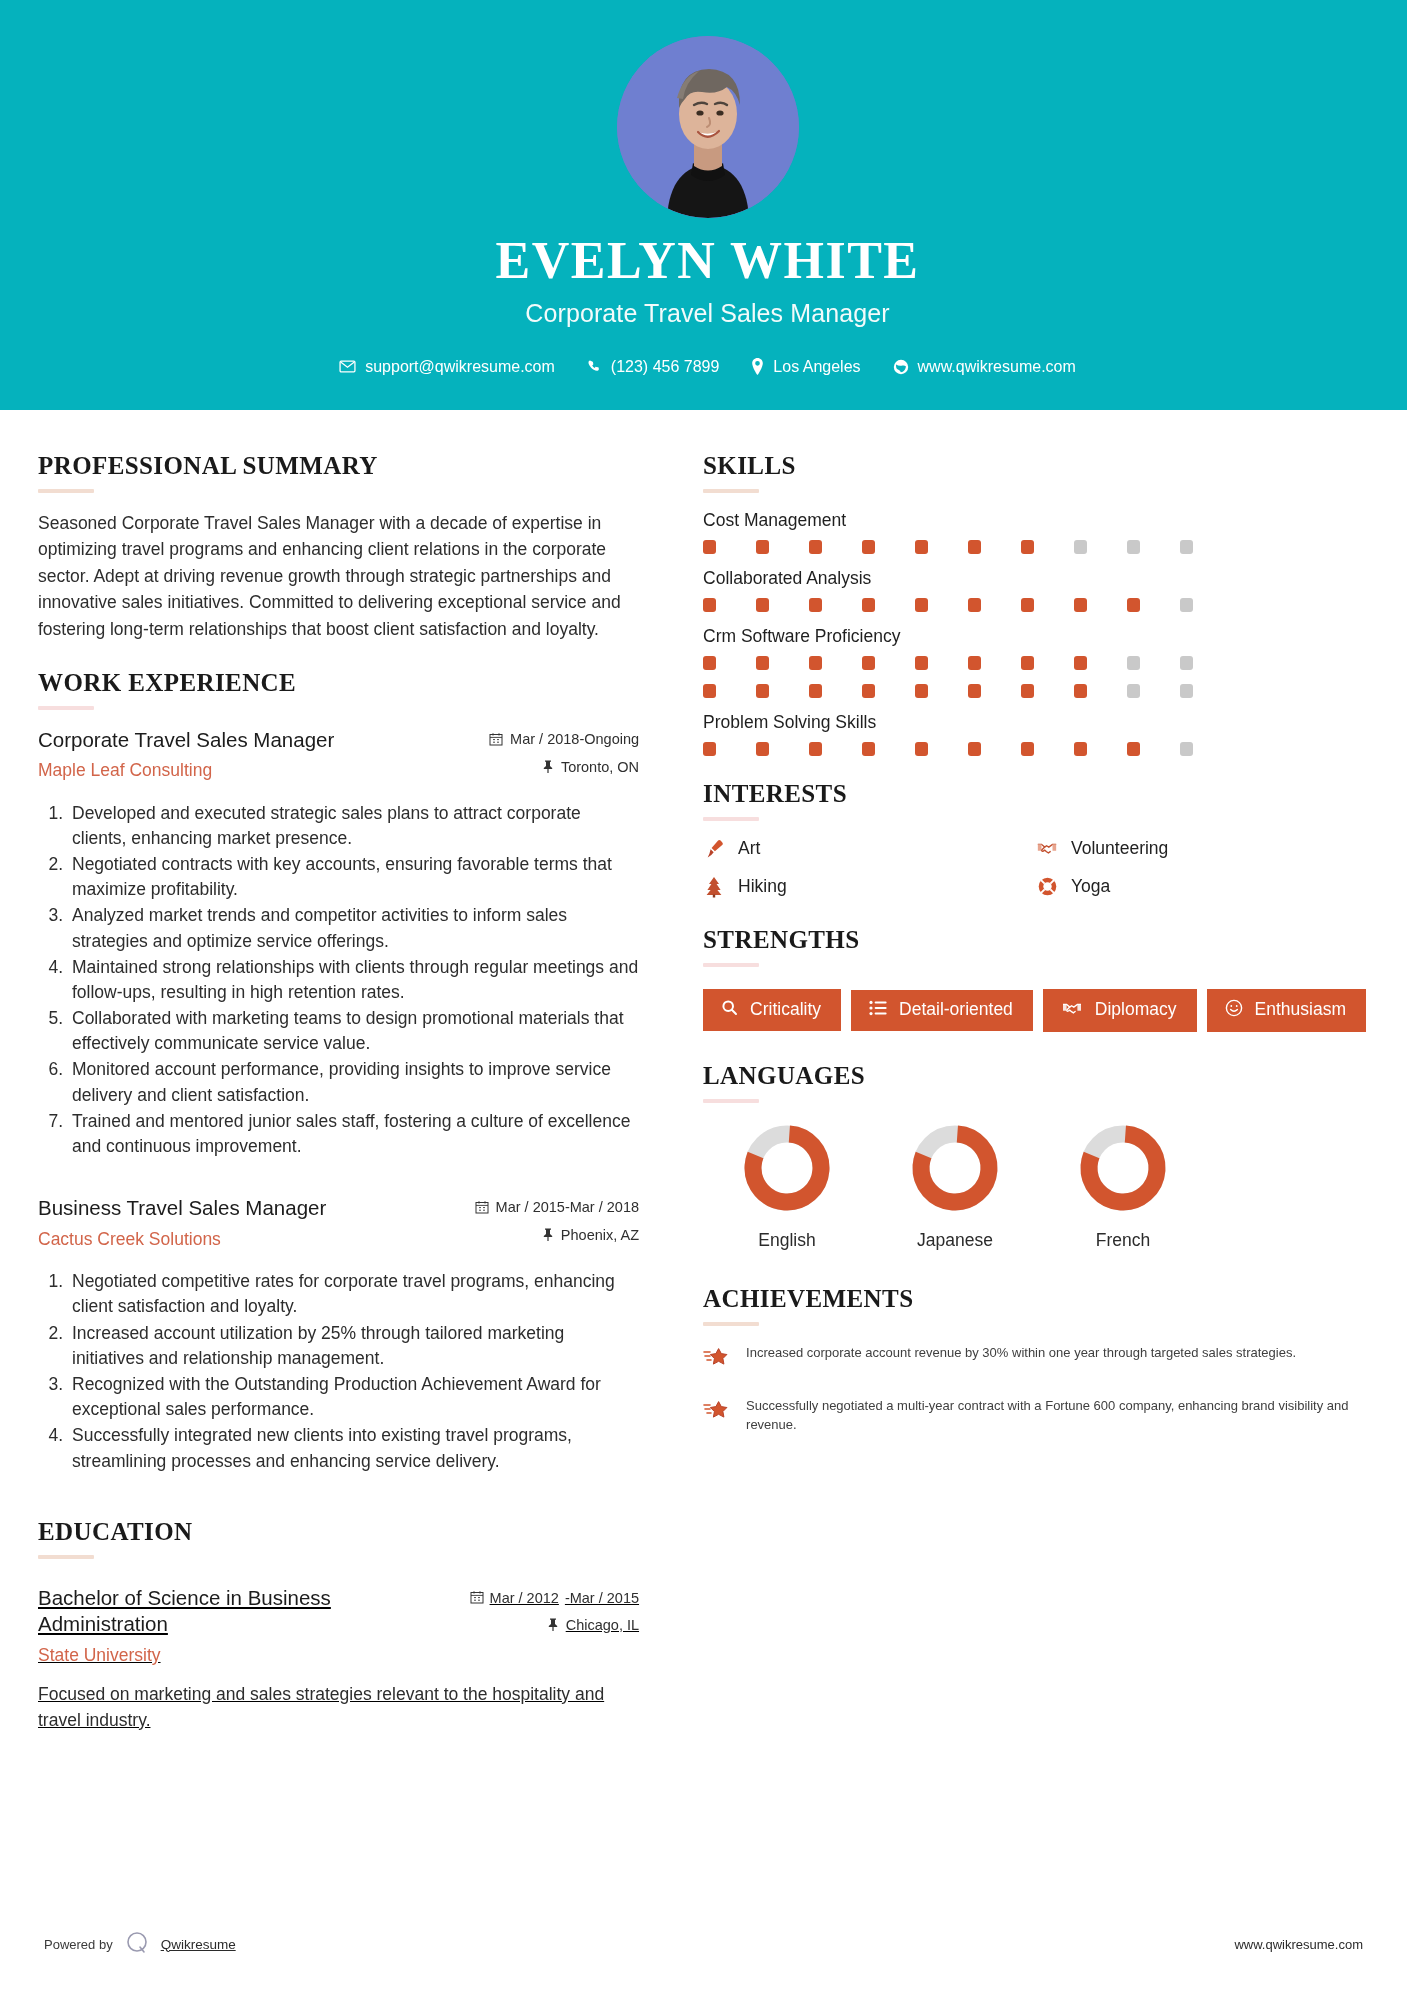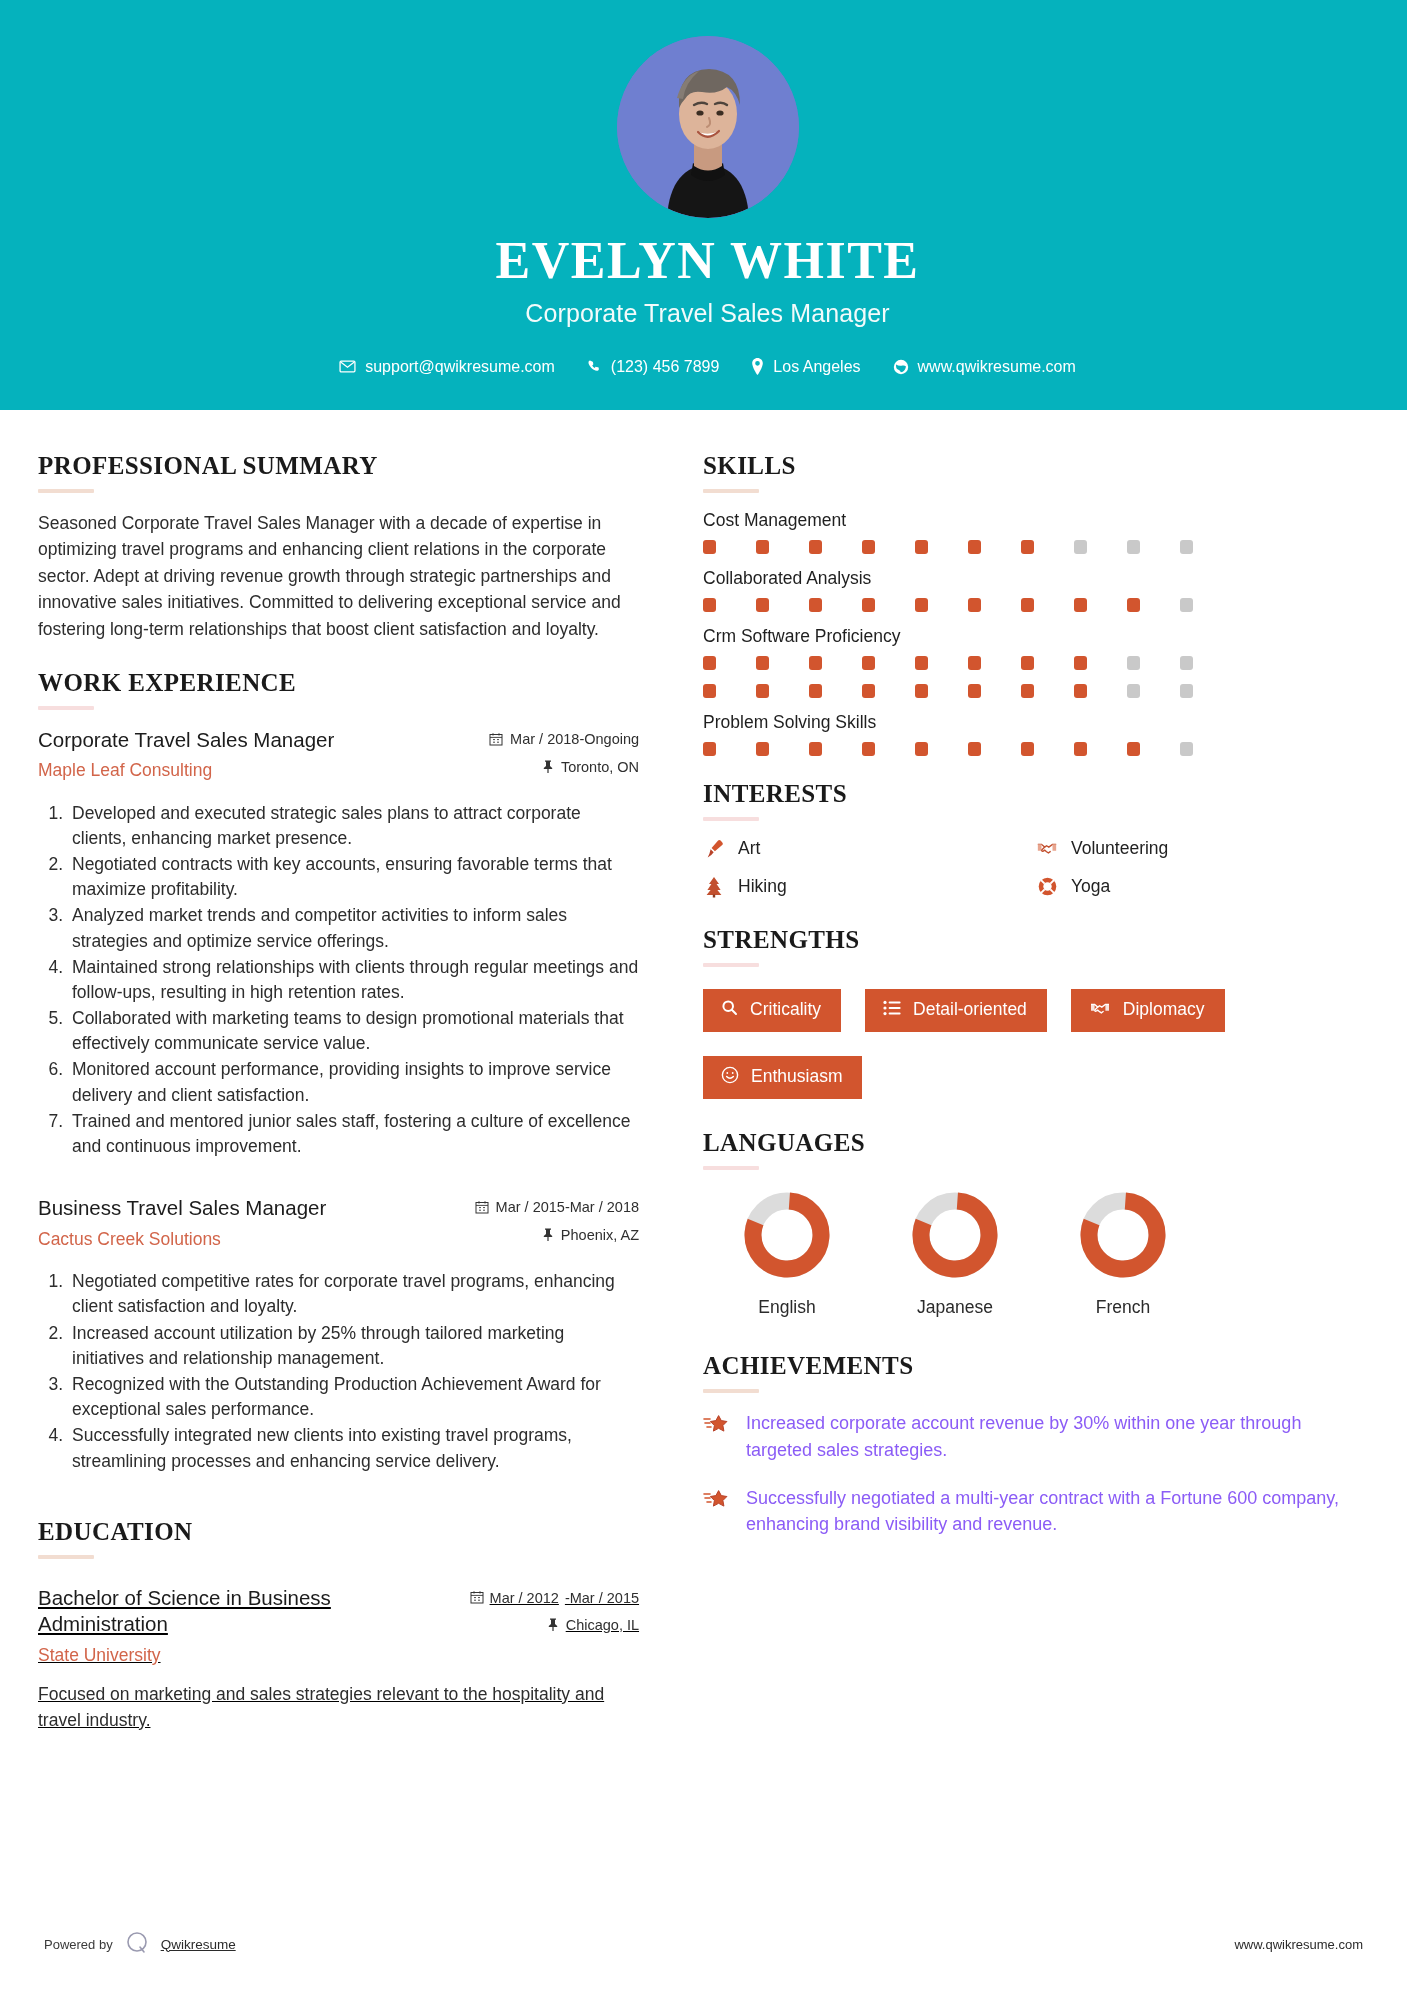--- a/index.html
+++ b/index.html
@@ -187,22 +187,23 @@
     gap: 13px;
     font-size: 17.5px;
     color: #222;
   }
   .interest .ico { width: 22px; display: flex; justify-content: center; }
 
   
   .strengths {
     display: flex;
     flex-wrap: wrap;
-    gap: 24px;
+    gap: 10px;
     margin-top: 22px;
+    align-items: center;
   }
   .tag {
     background: #d2552e;
     color: #ffffff;
     font-size: 17.5px;
     padding: 10px 20px 11px 18px;
     display: flex;
     align-items: center;
     gap: 12px;
     line-height: 1.1;
@@ -228,23 +229,23 @@
 
   
   .ach {
     display: flex;
     gap: 17px;
     margin-bottom: 22px;
     align-items: flex-start;
   }
   .ach .ico { flex: none; margin-top: 3px; }
   .ach-text {
-    font-size: 18px;
+    font-size: 13px;
     line-height: 1.47;
-    color: #8b5cf6;
+    color: #404040;
   }
 
   
   .footer {
     position: absolute;
     left: 0; right: 0;
     bottom: 0;
     height: 92px;
     padding: 0 44px;
     display: flex;

